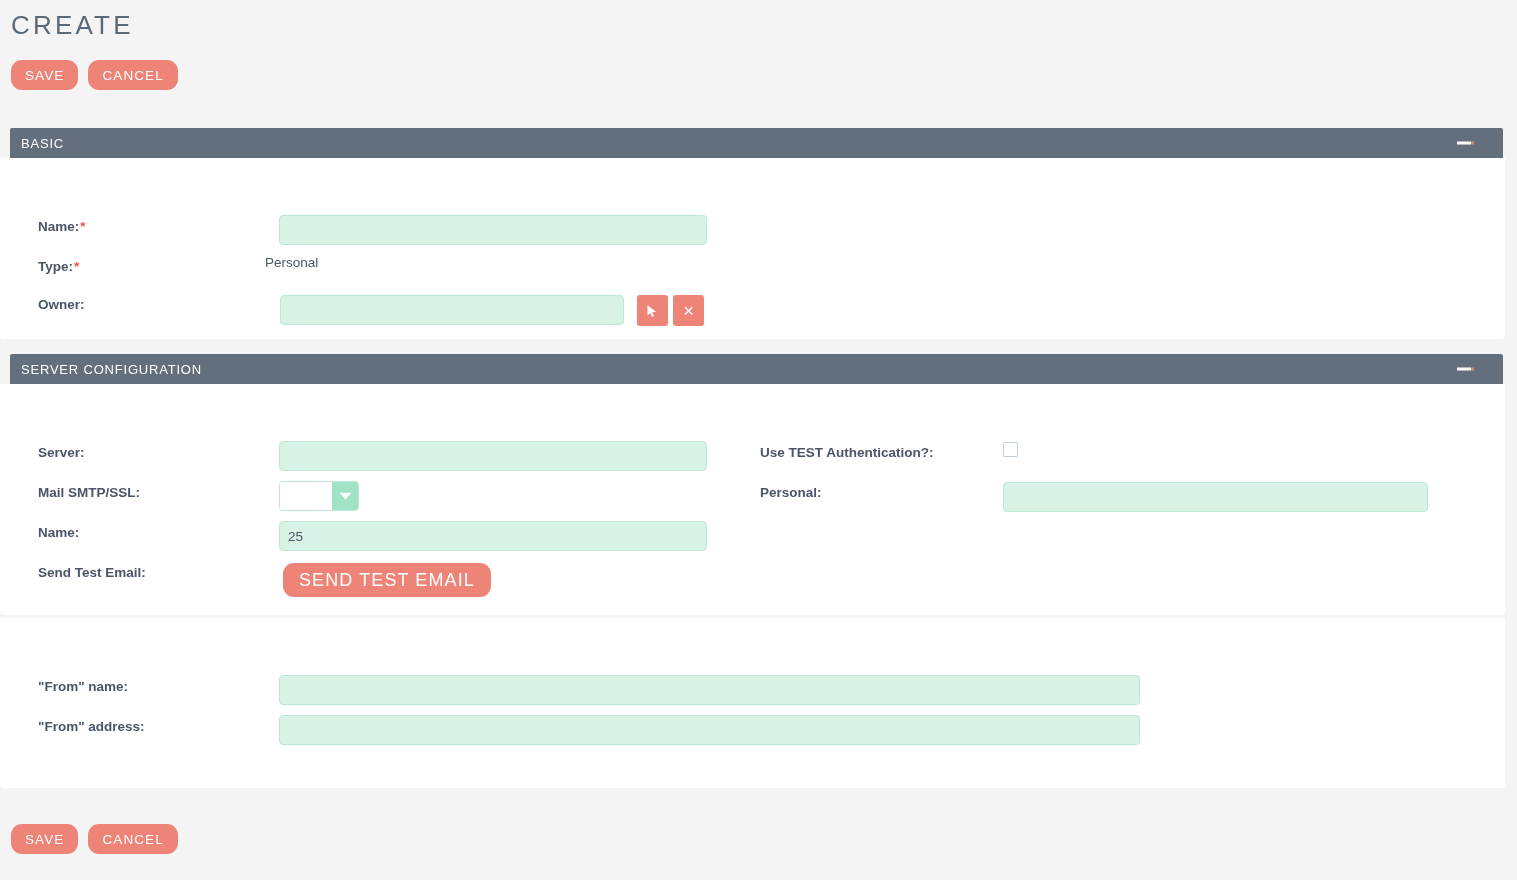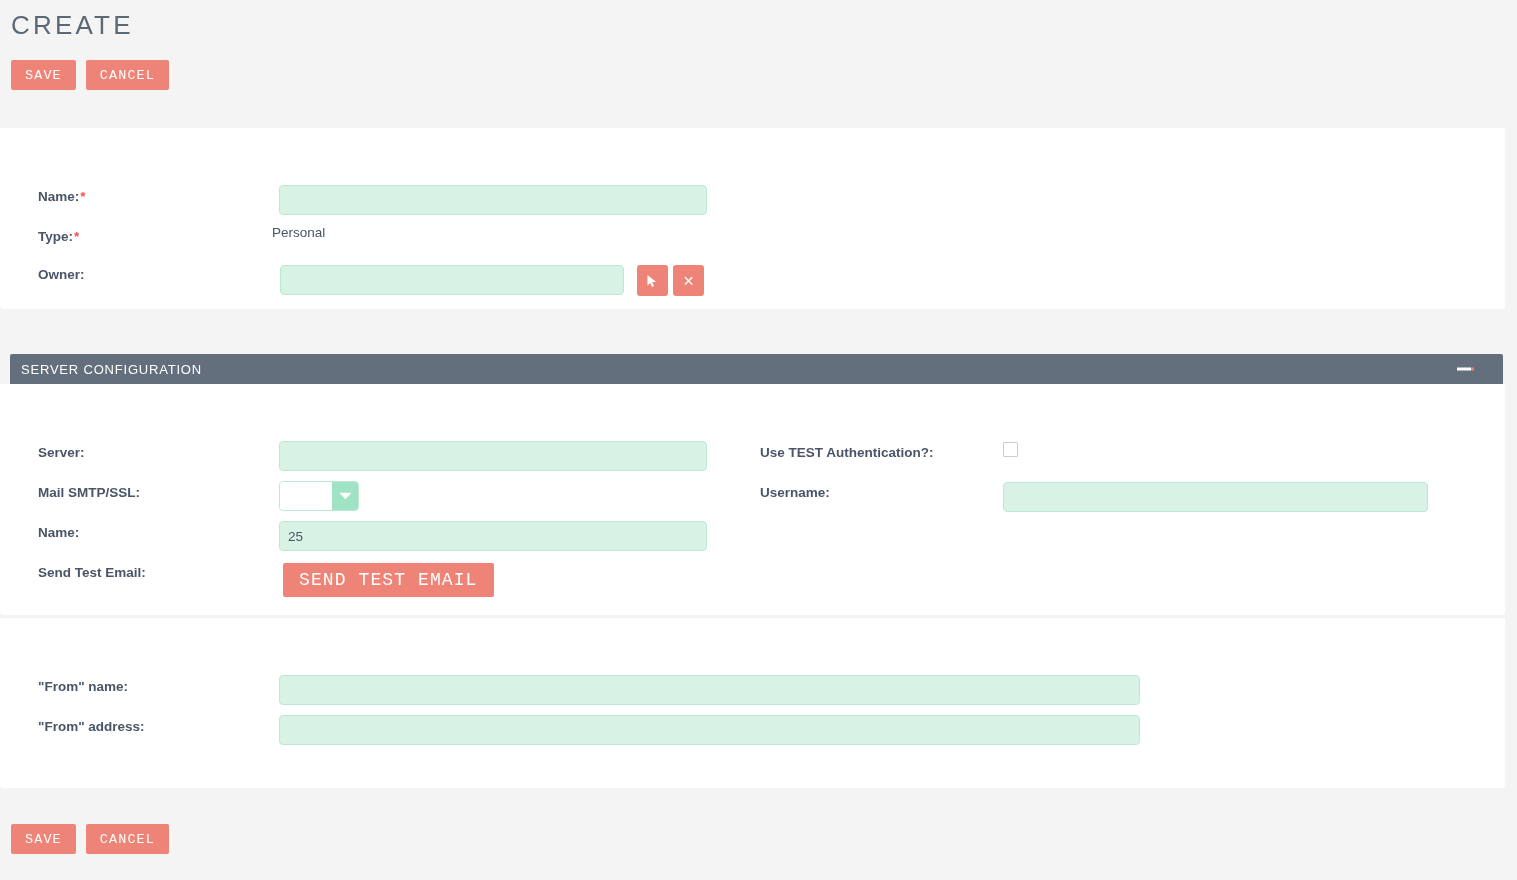--- a/index.html
+++ b/index.html
@@ -17,25 +17,25 @@
     position: absolute; left: 11px; top: 10px;
     font-size: 26px; letter-spacing: 3.2px;
     color: #5b6875; font-weight: 400;
     text-transform: uppercase;
   }
 
   
   .btn {
     display: inline-flex; align-items: center; justify-content: center;
     background: #ee8377; color: #ffffff;
-    border: none; border-radius: 2px;
+    border: none; border-radius: 11px;
     font-size: 13.5px; letter-spacing: 1.1px;
     text-transform: uppercase;
     cursor: pointer; padding: 0 14px; height: 30px;
-    font-family: Liberation Mono, monospace;
+    font-family: Liberation Sans, sans-serif;
   }
   .btn.big { height: 34px; font-size: 18px; padding: 0 16px; }
 
   .toolbar-top { position: absolute; left: 11px; top: 60px; display: flex; gap: 10px; }
   .toolbar-bottom { position: absolute; left: 11px; top: 824px; display: flex; gap: 10px; }
 
   
   .panel { position: absolute; left: 0; }
   .panel-head {
     position: relative;
@@ -130,31 +130,37 @@
 <div class="page">
 
   <div class="page-title">CREATE</div>
 
   <div class="toolbar-top">
     <button class="btn">SAVE</button>
     <button class="btn">CANCEL</button>
   </div>
 
   <div class="panel" style="top:128px; width:1505px;">
+    <div class="panel-head" style="width:1493px;">
+      <span>BASIC</span>
+      <span class="collapse-btn">
+          <i></i>
+        </span>
+    </div>
     <div class="panel-body" style="height:181px;">
 
       <div class="frow" style="left:38px; top:61px;">
         <span class="flabel"><span>Name:</span><span class="req">*</span></span>
       </div>
       <input class="inp" type="text" style="position: absolute; left: 279px; top: 186px; width: 428px; margin-top: -129px;" value="">
 
       <div class="frow" style="left:38px; top:101px;">
         <span class="flabel"><span>Type:</span><span class="req">*</span></span>
       </div>
-      <div class="static-val" style="position:absolute; left:272px; top:97px;text-align:right;">Personal</div>
+      <div class="static-val" style="position:absolute; left:265px; top:97px;text-align:right;">Personal</div>
 
       <div class="frow" style="left:38px; top:139px;">
         <span class="flabel">Owner:</span>
       </div>
       <input class="inp" type="text" style="position: absolute; left: 280px; top: 137px; width: 344px;" value="">
       <button class="iconbtn" style="position:absolute; left:637px; top:137px;">
         <svg width="13" height="14" viewBox="0 0 13 14" aria-hidden="true">
           <path d="M1.5 1 L1.5 11.6 L4.3 8.9 L6.1 12.9 L8.0 12.0 L6.2 8.1 L10.2 8.1 Z" fill="#ffffff"></path>
         </svg>
       </button>
@@ -199,21 +205,21 @@
         <span class="flabel">Send Test Email:</span>
       </div>
       <button class="btn big" style="position:absolute; left:283px; top:179px;">SEND TEST EMAIL</button>
 
       <div class="frow" style="left:760px; top:61px;">
         <span class="flabel">Use TEST Authentication?:</span>
       </div>
       <span class="cbox" style="position:absolute; left:1003px; top:58px;"></span>
 
       <div class="frow" style="left:760px; top:101px;">
-        <span class="flabel">Username:</span>
+        <span class="flabel">Personal:</span>
       </div>
       <input class="inp" type="text" style="position: absolute; left: 1003px; top: 98px; width: 425px;" value="">
     </div>
   </div>
 
   <div class="panel" style="top:618px; width:1505px;">
     <div class="panel-body" style="height:170px;">
 
       <div class="frow" style="left:38px; top:61px;">
         <span class="flabel">"From" name:</span>

